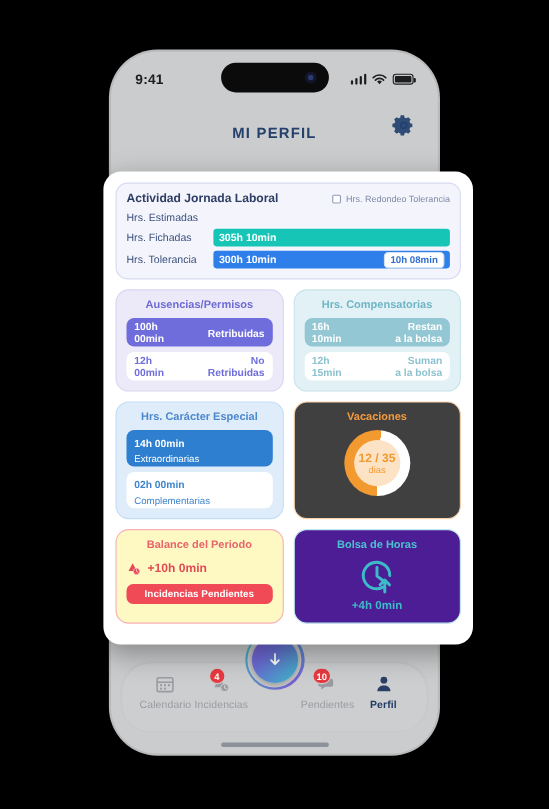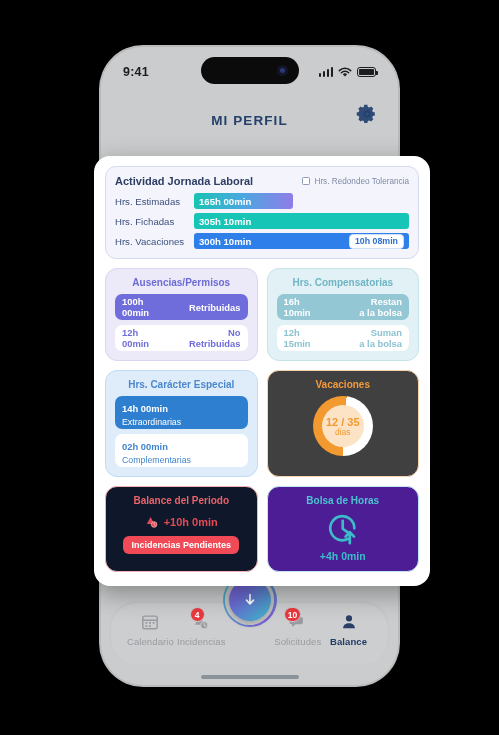--- a/index.html
+++ b/index.html
@@ -171,21 +171,21 @@
   .c-esp .rb-sub { font-size: 8.8px; font-weight: normal; display:block; margin-top:1px;}
 
   .c-vac { background: #404040; border: 1px solid #f9d3ab; align-items: center; }
   .c-vac .mini-title { color: #f59a3c; width: 100%; }
   .donut { width: 60px; height: 60px; border-radius: 50%; position: relative; display:flex; align-items:center; justify-content:center; }
   .donut-hole { position: absolute; inset: 9px; border-radius: 50%; background: #fde3c6; }
   .donut-txt { position: relative; text-align: center; line-height: 1.1; }
   .donut-num { font-size: 11px; font-weight: bold; color: #f2992f; }
   .donut-unit { font-size: 8.5px; color: #f2992f; }
 
-  .c-bal { background: #0f172a; border: 1px solid #f6b0b3; align-items: center; }
+  .c-bal { background: #fef9c3; border: 1px solid #f6b0b3; }
   .c-bal .mini-title { color: #e8646b; width: 100%; }
   .bal-val { font-size: 11px; font-weight: bold; color: #e24b55; display: flex; align-items: center; gap: 5px; margin: 3px 0 7px; }
   .bal-btn {
     background: #ef4a56; color: #fff; font-size: 9px; font-weight: bold;
     border-radius: 6px; padding: 4px 8px; border: none;
   }
 
   .c-bolsa { background: #4c1d95; border: 1px solid #bfe7ee; align-items: center; }
   .c-bolsa .mini-title { color: #4cc3cf; width: 100%; }
   .bolsa-val { font-size: 10.5px; font-weight: bold; color: #3cbcc9; margin-top: 4px; }
@@ -263,31 +263,31 @@
 
         <div class="tab-spacer"></div>
 
         <div class="tab">
           <div class="tab-icon">
             <svg width="19" height="18" viewBox="0 0 20 20">
               <path d="M3 4.5h11a2 2 0 0 1 2 2v4a2 2 0 0 1-2 2H8l-4 3v-3H3a2 2 0 0 1-2-2v-4a2 2 0 0 1 2-2z" fill="#9a9ba0"></path>
             </svg>
             <span class="badge">10</span>
           </div>
-          <span class="tab-label">Solicitudes</span>
+          <span class="tab-label">Pendientes</span>
         </div>
 
         <div class="tab active">
           <div class="tab-icon">
             <svg width="18" height="18" viewBox="0 0 20 20">
               <circle cx="10" cy="6" r="3.4" fill="#2a3f66"></circle>
               <path d="M3.4 17c0-3.6 3-5.6 6.6-5.6s6.6 2 6.6 5.6z" fill="#2a3f66"></path>
             </svg>
           </div>
-          <span class="tab-label">Balance</span>
+          <span class="tab-label">Perfil</span>
         </div>
       </div>
 
       <div class="fab-wrap">
         <div class="fab-ring">
             <div class="fab-ring-inner"></div>
           </div>
         <div class="fab">
           <svg width="20" height="20" viewBox="0 0 20 20">
             <path d="M10 4.5 V13.5 M6.5 10.2 L10 13.8 L13.5 10.2" stroke="#fff" stroke-width="1.7" fill="none" stroke-linecap="round" stroke-linejoin="round"></path>
@@ -305,38 +305,33 @@
       <div class="activity-head">
         <div class="activity-title">Actividad Jornada Laboral</div>
         <div class="chk-wrap">
           <span class="chk"></span>
           <span class="chk-label">Hrs. Redondeo Tolerancia</span>
         </div>
       </div>
 
       <div class="bar-row">
         <div class="bar-label">Hrs. Estimadas</div>
-        <div class="bar-track">
-          <div class="bar estimadas">
-            <span>165h 00min</span>
-          </div>
-        </div>
       </div>
 
       <div class="bar-row">
         <div class="bar-label">Hrs. Fichadas</div>
         <div class="bar-track">
           <div class="bar fichadas">
             <span>305h 10min</span>
           </div>
         </div>
       </div>
 
       <div class="bar-row">
-        <div class="bar-label">Hrs. Vacaciones</div>
+        <div class="bar-label">Hrs. Tolerancia</div>
         <div class="bar-track">
           <div class="bar trabajadas">
             <span>300h 10min</span>
             <span class="bar-pill">10h 08min</span>
           </div>
         </div>
       </div>
     </div>
 
     <div class="grid">

